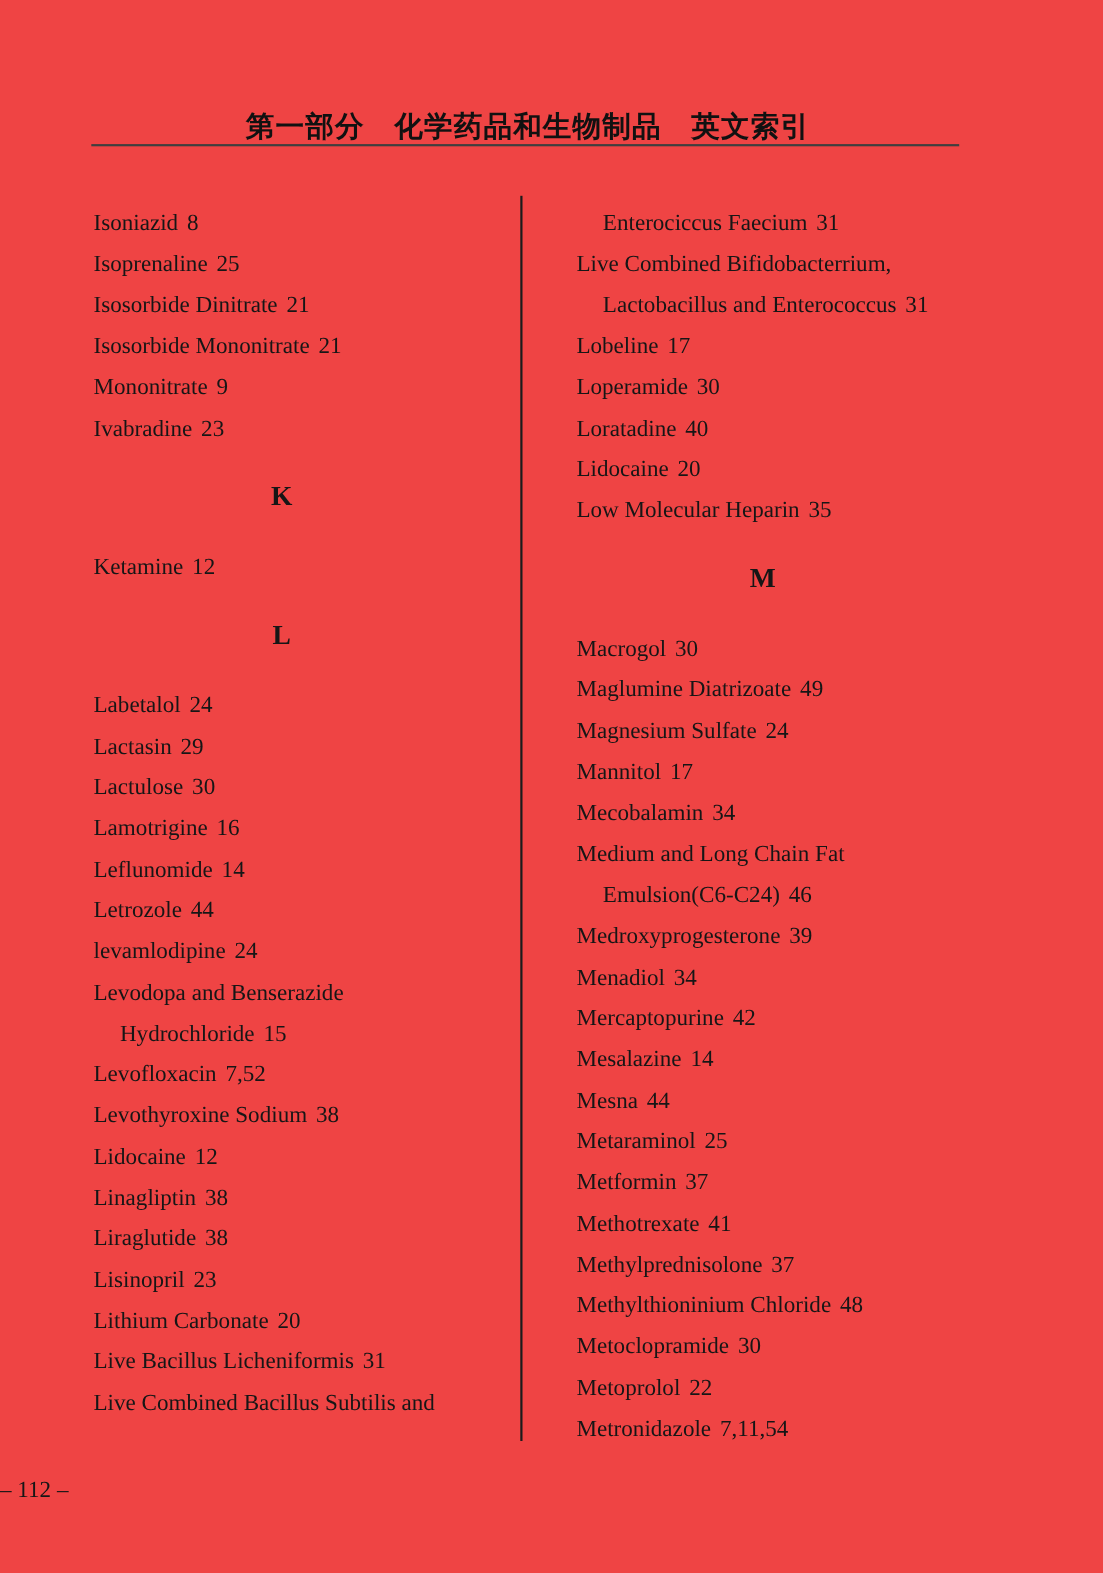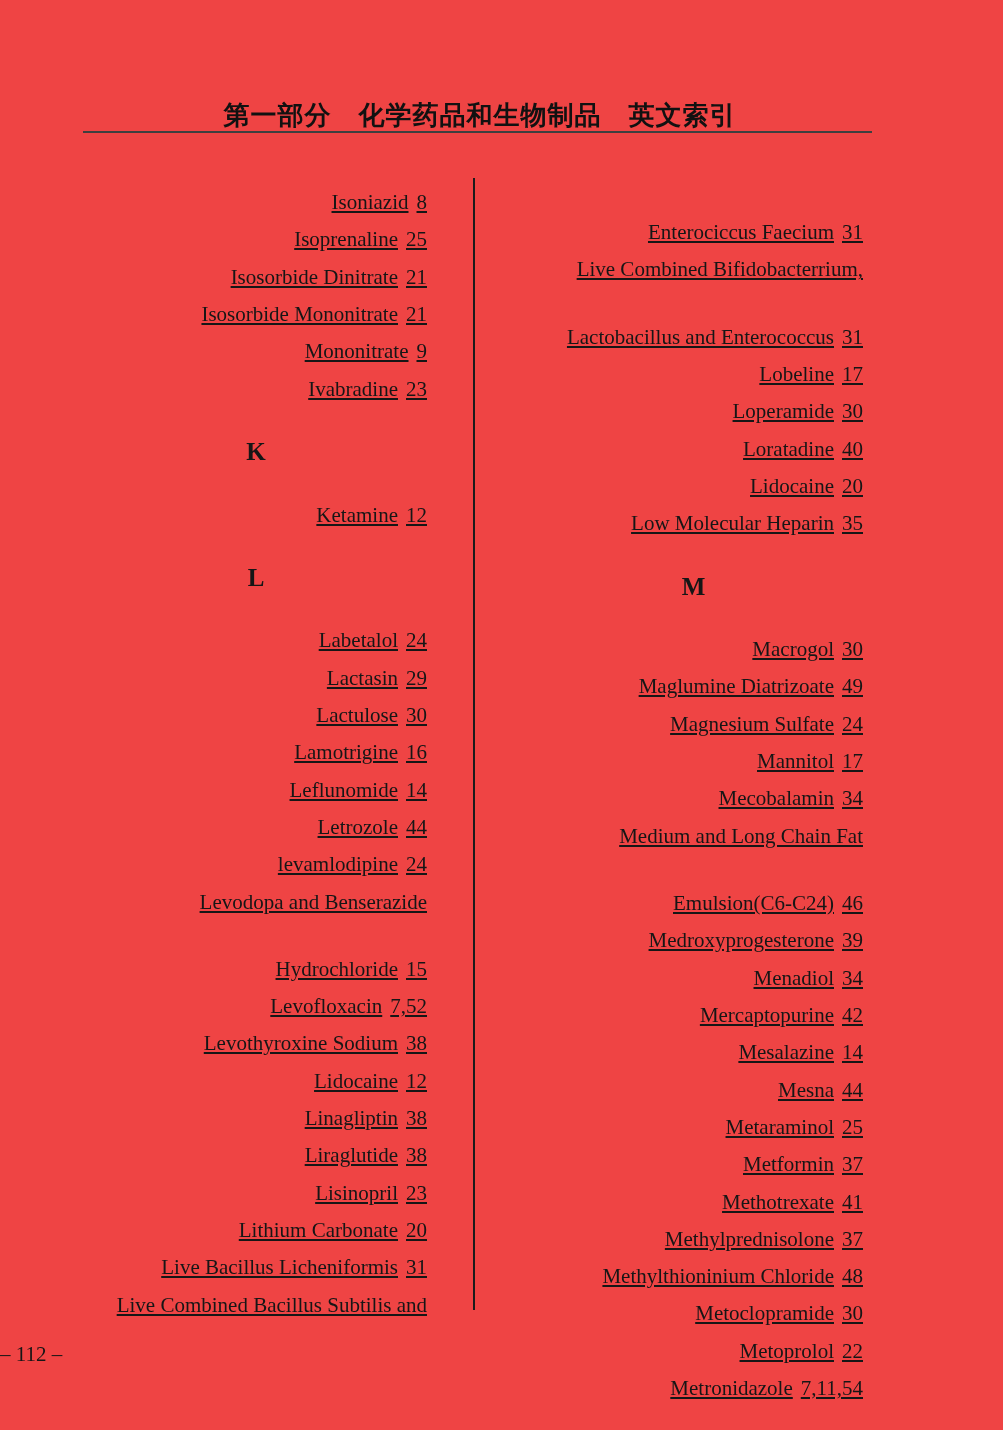--- a/index.html
+++ b/index.html
@@ -31,26 +31,25 @@
     position:absolute;top:184px;
     font-family:"Liberation Serif", serif;
     font-size:21px;
   }
   .col-left{left:85px;width:342px;}
   .col-right{left:524px;width:339px;}
   .row{
     height:37.32px;
     display:flex;
     align-items:center;
-    justify-content:flex-end;
-    text-decoration:underline;
+    justify-content:flex-start;
   }
   .row .name{white-space:nowrap;}
   .row .pg{margin-left:8px;white-space:nowrap;}
-  .row.indent{padding-left:24px;margin-top:30px;}
+  .row.indent{padding-left:24px;}
   .section-row{
     height:37.32px;
     margin:25.6px 0;
     display:flex;
     align-items:center;
     justify-content:center;
     font-weight:700;
     font-size:25px;
     font-family:"Liberation Serif", serif;
   }

